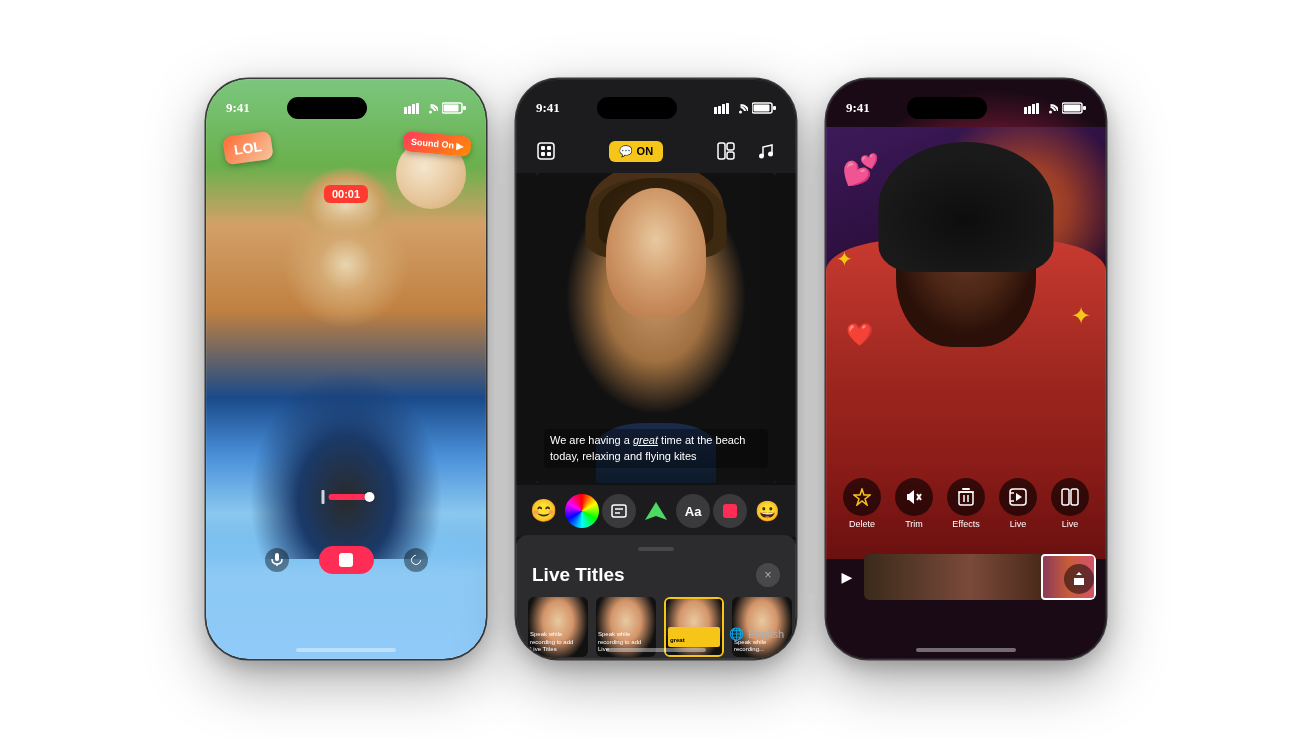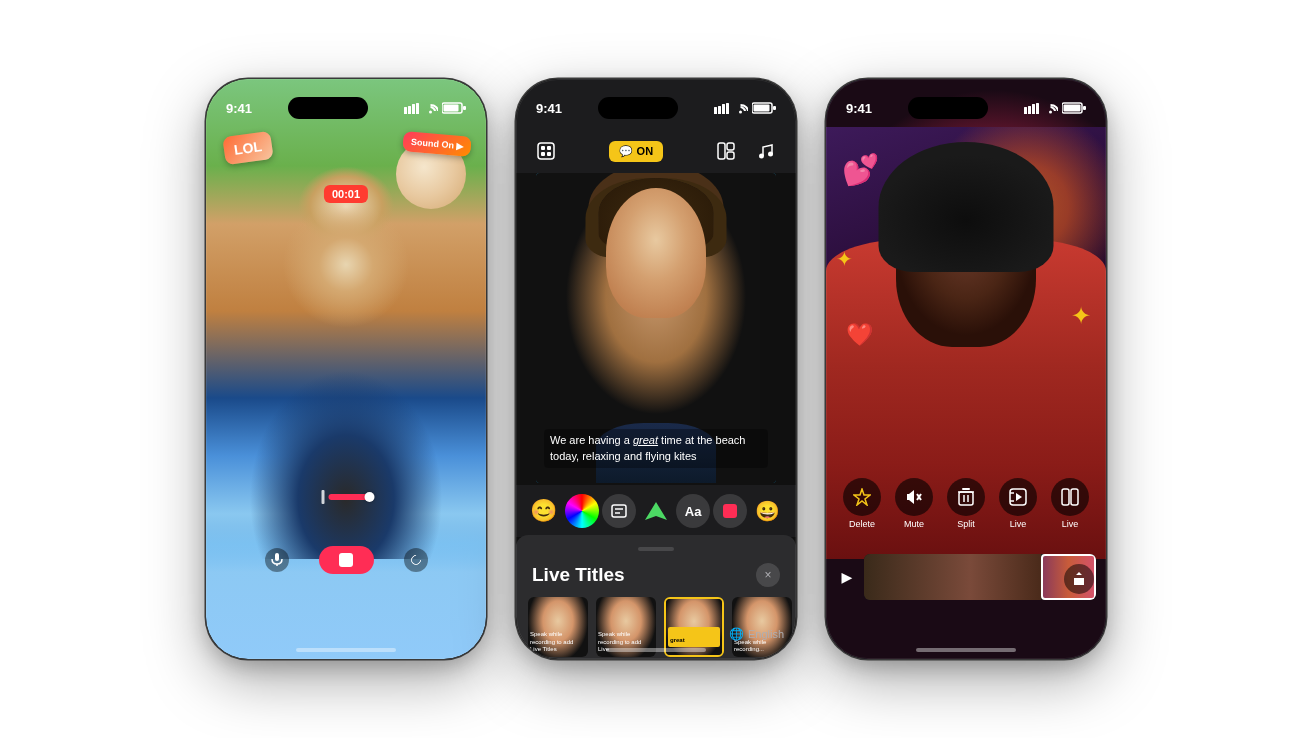--- a/index.html
+++ b/index.html
@@ -61,20 +61,21 @@
       position: absolute;
       top: 0;
       left: 0;
       right: 0;
       height: 50px;
       display: flex;
       align-items: center;
       justify-content: space-between;
       padding: 8px 20px 0;
       z-index: 40;
+      font-family: Liberation Serif, serif;
     }
     .status-time {
       font-size: 13px;
       font-weight: 600;
       color: #fff;
     }
     .status-icons {
       display: flex;
       align-items: center;
       gap: 4px;
@@ -841,34 +842,34 @@
           </div>
 
           <div class="ctrl-btn">
             <div class="ctrl-icon">
               <svg width="18" height="18" viewBox="0 0 18 18" fill="none">
                 <path d="M4 6H2v6h2l5 4V2L4 6z" fill="white"></path>
                 <line x1="12" y1="6" x2="16" y2="12" stroke="white" stroke-width="2"></line>
                 <line x1="16" y1="6" x2="12" y2="12" stroke="white" stroke-width="2"></line>
               </svg>
             </div>
-            <span class="ctrl-label">Mute</span>
+            <span class="ctrl-label">Trim</span>
           </div>
 
           <div class="ctrl-btn">
             <div class="ctrl-icon">
               <svg width="16" height="18" viewBox="0 0 16 18" fill="none">
                 <rect x="1" y="4" width="14" height="13" rx="2" stroke="white" stroke-width="1.5"></rect>
                 <line x1="0" y1="4" x2="16" y2="4" stroke="white" stroke-width="1.5"></line>
                 <line x1="5" y1="1" x2="11" y2="1" stroke="white" stroke-width="2" stroke-linecap="round"></line>
                 <line x1="6" y1="7" x2="6" y2="14" stroke="white" stroke-width="1.5"></line>
                 <line x1="10" y1="7" x2="10" y2="14" stroke="white" stroke-width="1.5"></line>
               </svg>
             </div>
-            <span class="ctrl-label">Split</span>
+            <span class="ctrl-label">Effects</span>
           </div>
 
           <div class="ctrl-btn">
             <div class="ctrl-icon">
               <svg width="18" height="18" viewBox="0 0 18 18" fill="none">
                 <rect x="1" y="1" width="16" height="16" rx="3" stroke="white" stroke-width="1.5"></rect>
                 <polygon points="7,5 13,9 7,13" fill="white"></polygon>
                 <line x1="1" y1="5" x2="5" y2="5" stroke="white" stroke-width="1.5"></line>
                 <line x1="1" y1="13" x2="5" y2="13" stroke="white" stroke-width="1.5"></line>
               </svg>

